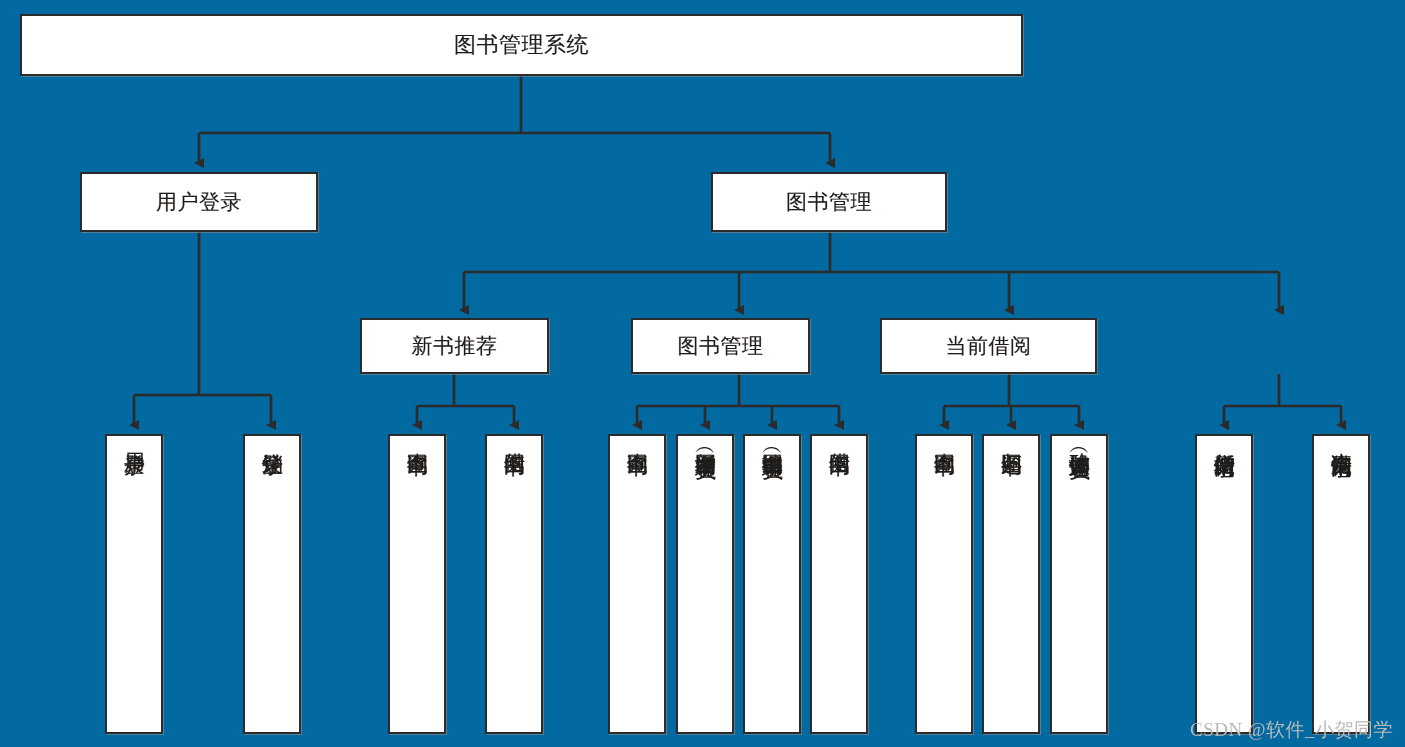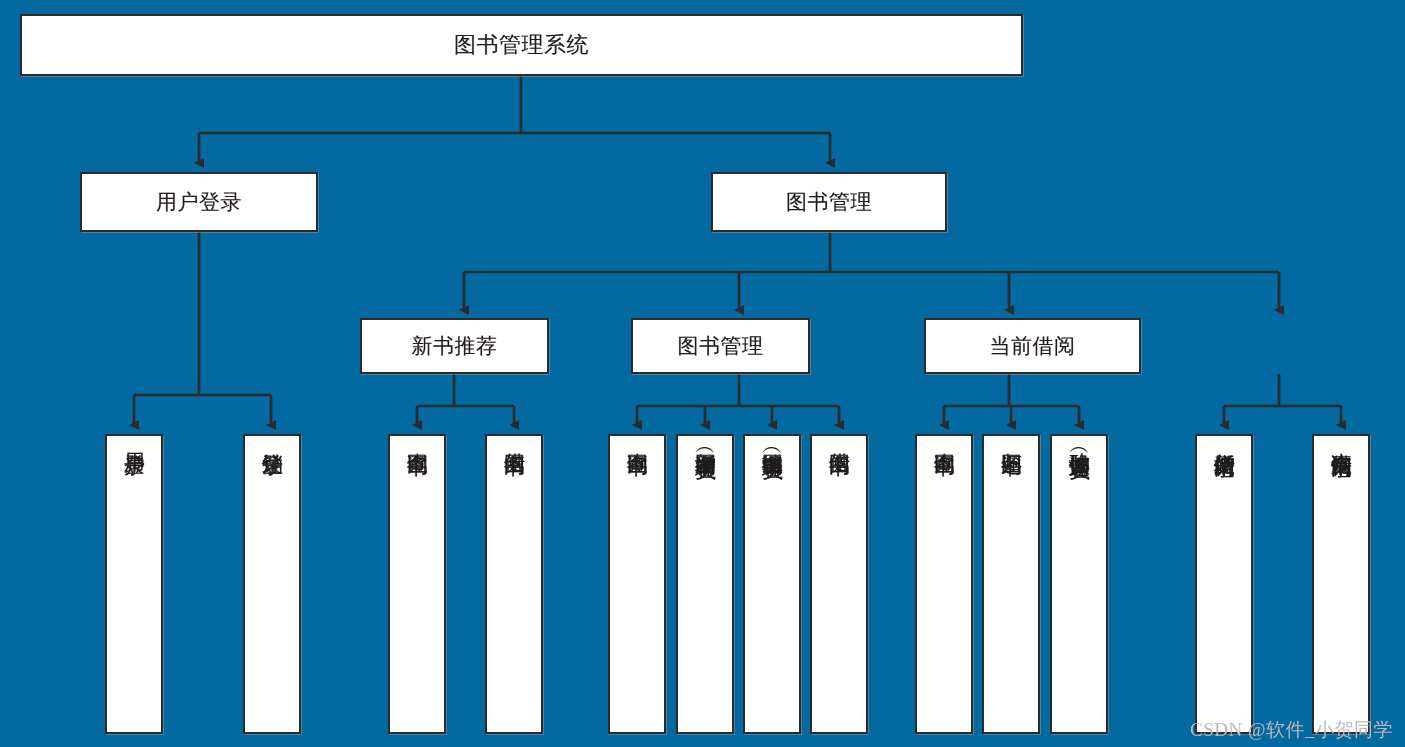--- a/index.html
+++ b/index.html
@@ -136,21 +136,21 @@
   <div class="node" style="left:711px; top:172px; width:236px; height:60px;">
     <span class="lbl">图书管理</span>
   </div>
 
   <div class="node" style="left:360px; top:318px; width:189px; height:56px;">
     <span class="lbl">新书推荐</span>
   </div>
   <div class="node" style="left:631px; top:318px; width:179px; height:56px;">
     <span class="lbl">图书管理</span>
   </div>
-  <div class="node" style="left:924px; top:318px; width:217px; height:56px;">
+  <div class="node" style="left:880px; top:318px; width:217px; height:56px;">
     <span class="lbl">当前借阅</span>
   </div>
 
   <div class="node leaf" style="left:105px; top:434px; width:58px; height:300px;">
     <span class="lbl">用户登录</span>
   </div>
   <div class="node leaf" style="left:243px; top:434px; width:58px; height:300px;">
     <span class="lbl">注销登录</span>
   </div>
 

